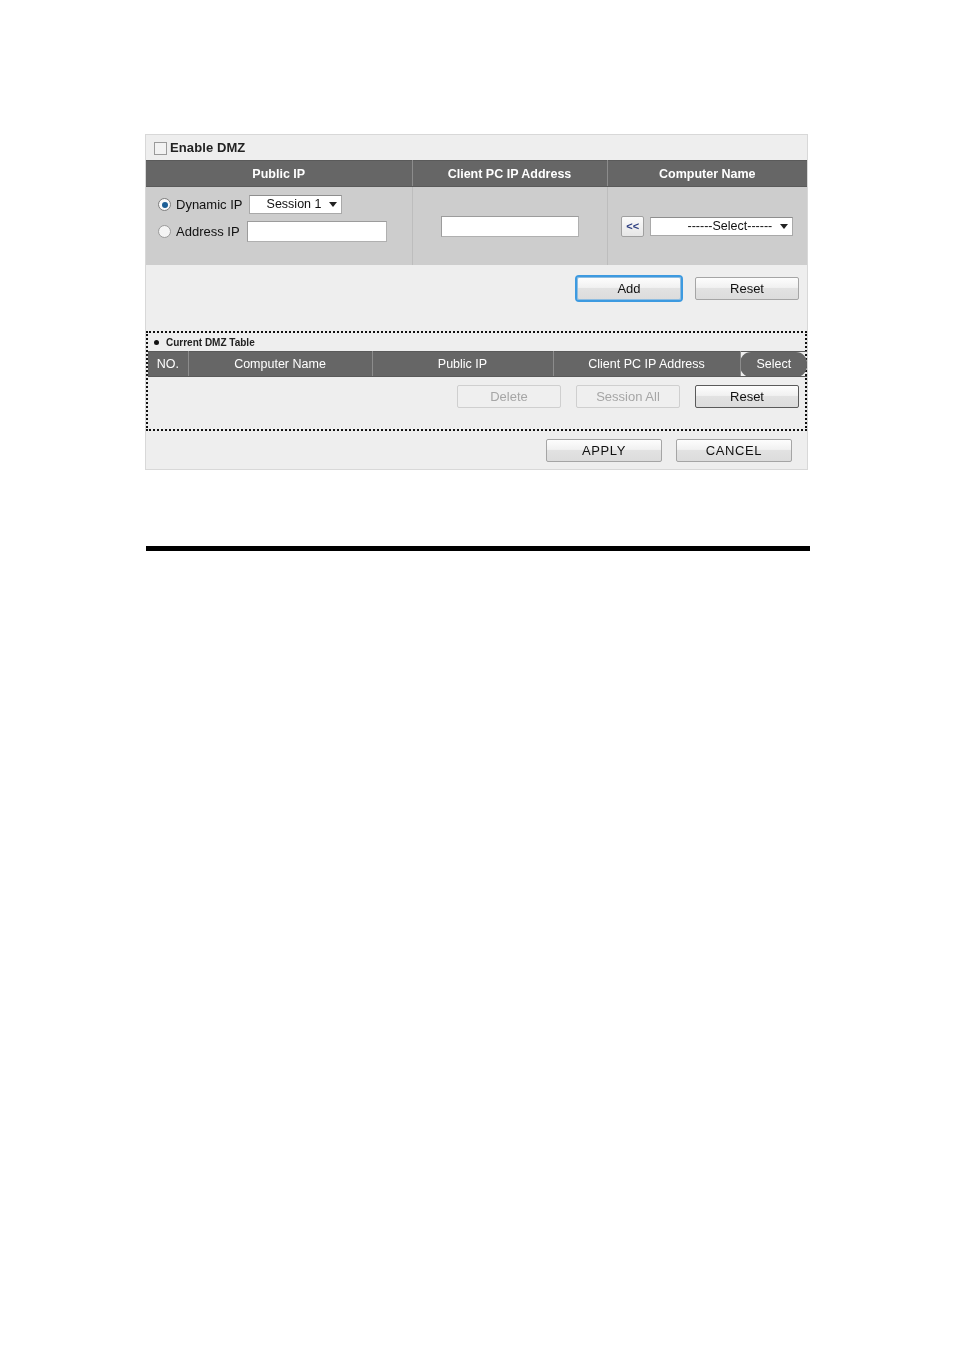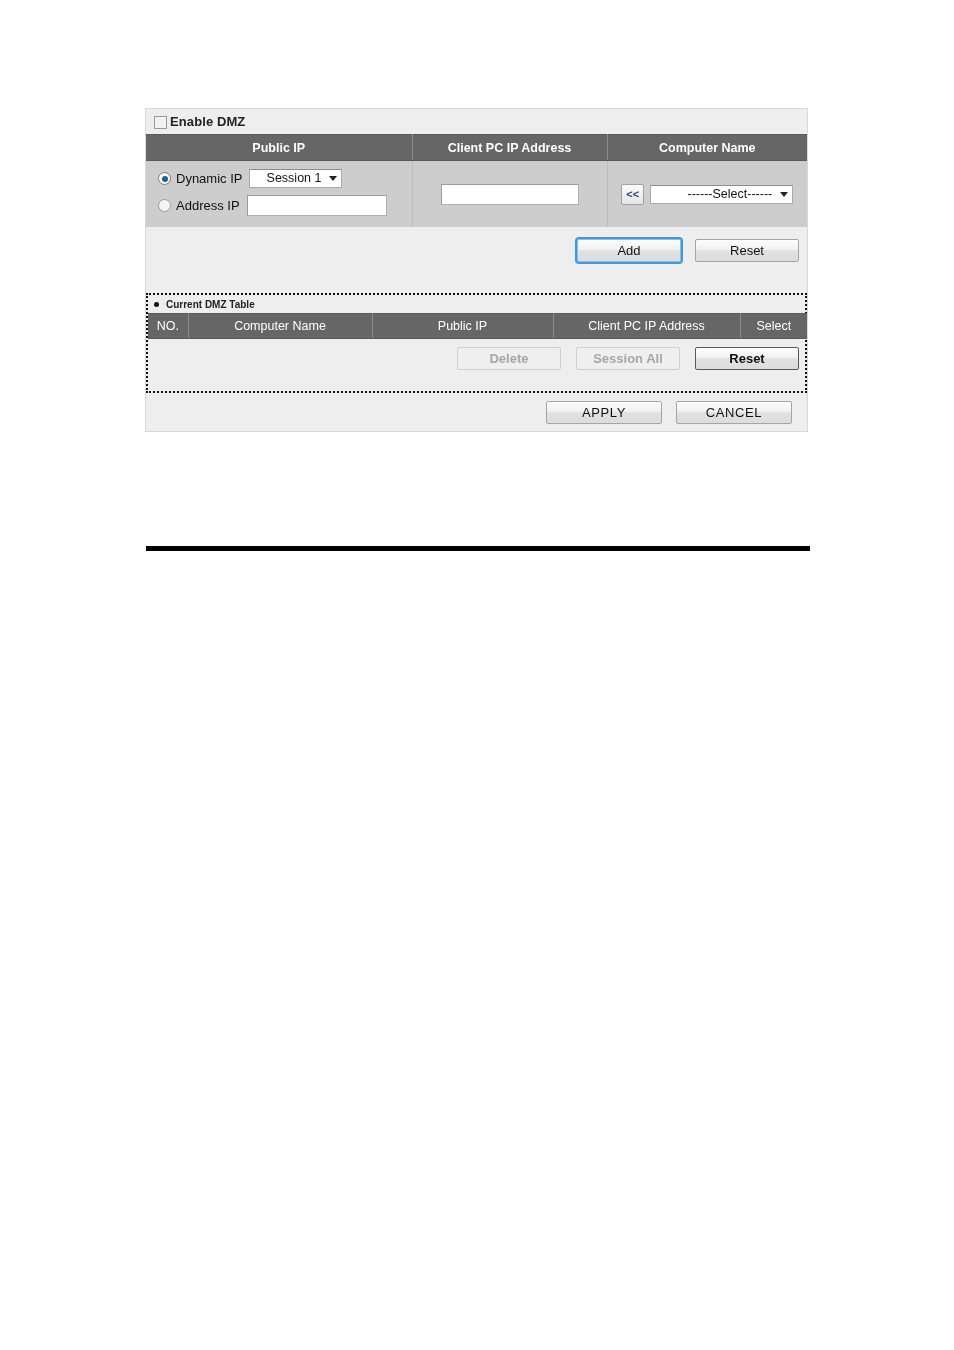--- a/index.html
+++ b/index.html
@@ -14,21 +14,21 @@
     position: relative;
     font-family: "Liberation Sans", sans-serif;
     color: #000;
     overflow: hidden;
   }
 
   
   #dmz-panel {
     position: absolute;
     left: 145px;
-    top: 108px;
+    top: 134px;
     width: 663px;
     background: #eeeeee;
     border: 1px solid #d8d8d8;
     box-sizing: border-box;
     padding: 0;
   }
 
   
   .enable-row {
     display: flex;
@@ -82,21 +82,21 @@
     height: 62px;
   }
   .form-table td.fieldcell:last-child { border-right: none; }
 
   .col-public  { width: 266px; }
   .col-client  { width: 195px; }
   .col-compname{ width: 200px; }
 
   
   .radio-stack {
-    padding: 4px 0 8px 12px;
+    padding: 4px 0 20px 12px;
   }
   .radio-line {
     display: flex;
     align-items: center;
     height: 27px;
   }
   .rdo {
     width: 13px;
     height: 13px;
     border-radius: 50%;
@@ -268,37 +268,36 @@
     color: #ffffff;
     font-size: 12.5px;
     font-weight: normal;
     height: 24px;
     text-align: center;
     border-right: 1px solid #8c8c8c;
     border-top: 1px solid #5a5a5a;
     border-bottom: 1px solid #5a5a5a;
     padding: 0;
   }
-  .dmz-table th:last-child { border-right: none; }
+  .dmz-table th:last-child { border-right: none; border-radius: 11px; }
   .c-no     { width: 40px; }
   .c-cname  { width: 184px; }
   .c-pubip  { width: 181px; }
   .c-clip   { width: 187px; }
   .c-select { width: 67px; }
 
   .dmz-actions {
     background: #eeeeee;
     height: 30px;
     display: flex;
     align-items: center;
     justify-content: flex-end;
     gap: 15px;
     padding-right: 6px;
     box-sizing: border-box;
-    font-weight: bold;
   }
   .dmz-pad { background: #eeeeee; height: 22px; }
 
   
   .applycancel-row {
     background: #eeeeee;
     height: 38px;
     display: flex;
     align-items: center;
     justify-content: flex-end;

